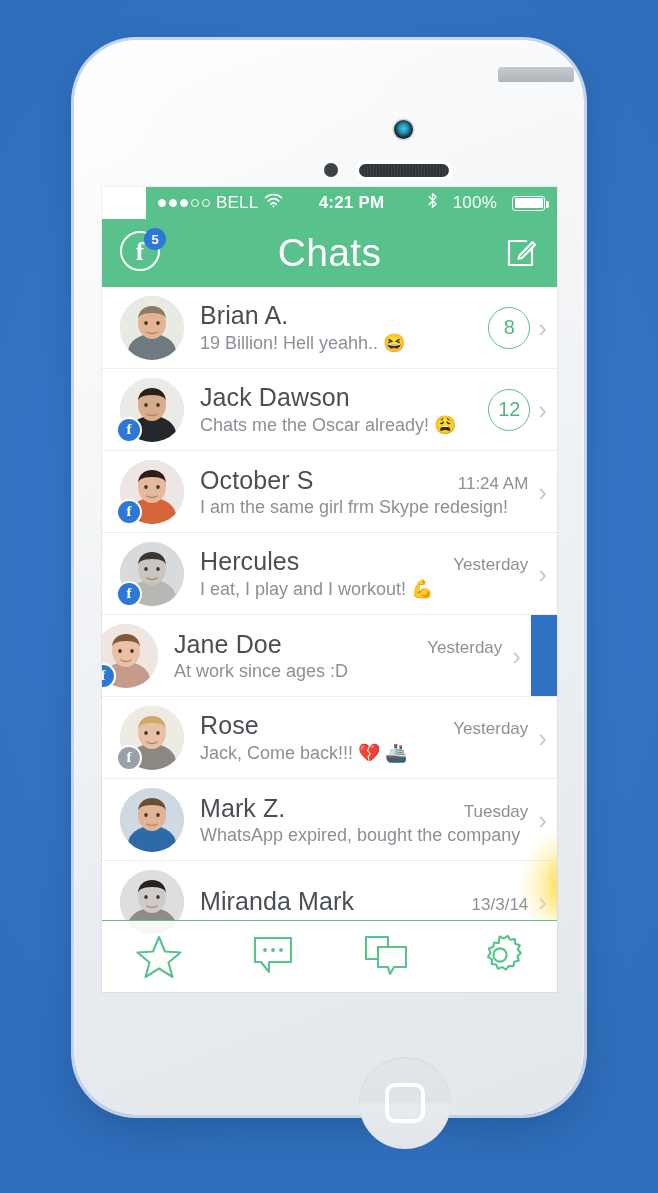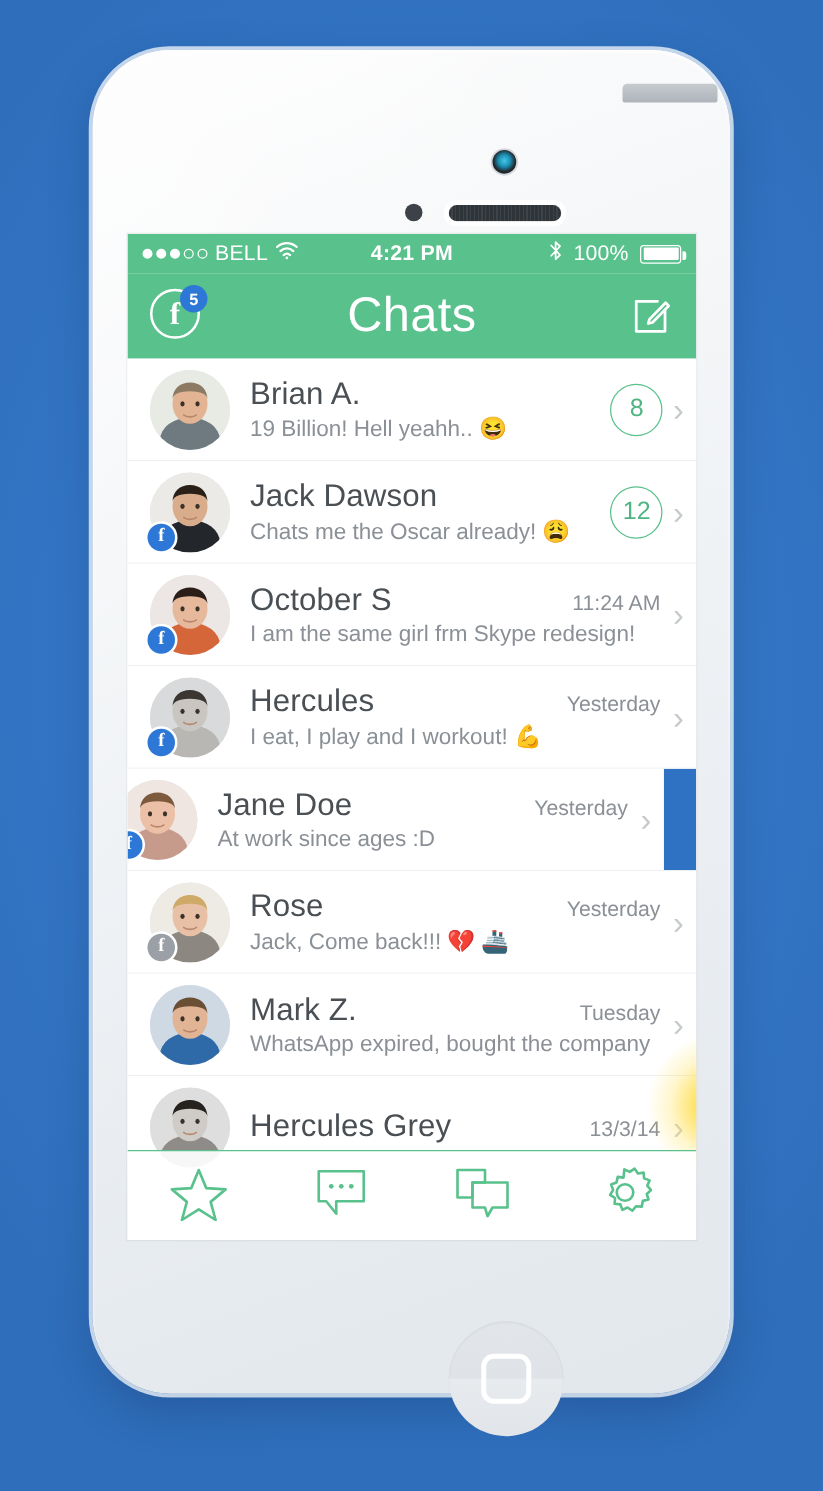--- a/index.html
+++ b/index.html
@@ -76,28 +76,29 @@
     width:455px; height:805px;
     background:#ffffff; overflow:hidden;
     box-shadow:0 0 0 1px rgba(0,0,0,.05);
   }
 
   
   #status-bar{
     height:32px; background:var(--green); color:#ffffff;
     display:flex; align-items:center; font-size:17px; letter-spacing:.2px;
     padding:0 12px;
+    margin-left:44px;
   }
   #status-left{ display:flex; align-items:center; gap:6px; flex:1; }
   #signal-dots-icon{ display:flex; gap:3px; align-items:center; }
   .sig-dot{ width:8px; height:8px; border-radius:50%; border:1.4px solid #fff; }
   .sig-dot.on{ background:#fff; }
   #wifi-icon{ display:inline-block; }
   #status-center{ flex:0 0 auto; font-weight:700; }
-  #status-right{ flex:1; display:flex; align-items:center; justify-content:flex-end; gap:9px; }
+  #status-right{ flex:1; display:flex; align-items:center; justify-content:flex-end; gap:15px; }
   #battery-icon{
     width:33px; height:15px; border:1.6px solid #fff; border-radius:3px;
     position:relative; padding:1.5px;
   }
   #battery-icon::after{
     content:""; position:absolute; right:-4.5px; top:4px; width:3px; height:7px;
     background:#fff; border-radius:0 2px 2px 0;
   }
   #battery-fill{ height:100%; background:#fff; border-radius:1px; }
 
@@ -490,21 +491,21 @@
     <path d="M18 24c0-9 6-14 14-14s14 5 14 14c0-4-4-7-14-7s-14 3-14 7z" fill="#26221f"></path>
     <ellipse cx="26" cy="27" rx="1.7" ry="2.1" fill="#3a3128"></ellipse>
     <ellipse cx="38" cy="27" rx="1.7" ry="2.1" fill="#3a3128"></ellipse>
     <path d="M27 36c2 2 8 2 10 0" stroke="#b7866a" stroke-width="1.4" fill="none" stroke-linecap="round"></path>
   </svg>
             </div>
 
       </div>
       <div class="row-text">
         <div class="row-top">
-          <div class="chat-name">Hercules Grey</div>
+          <div class="chat-name">Miranda Mark</div>
           <div class="chat-time">13/3/14</div>
         </div>
 
       </div>
       <div class="row-right">
 
         <div class="chevron-icon">›</div>
       </div>
     </div>
       </div>

